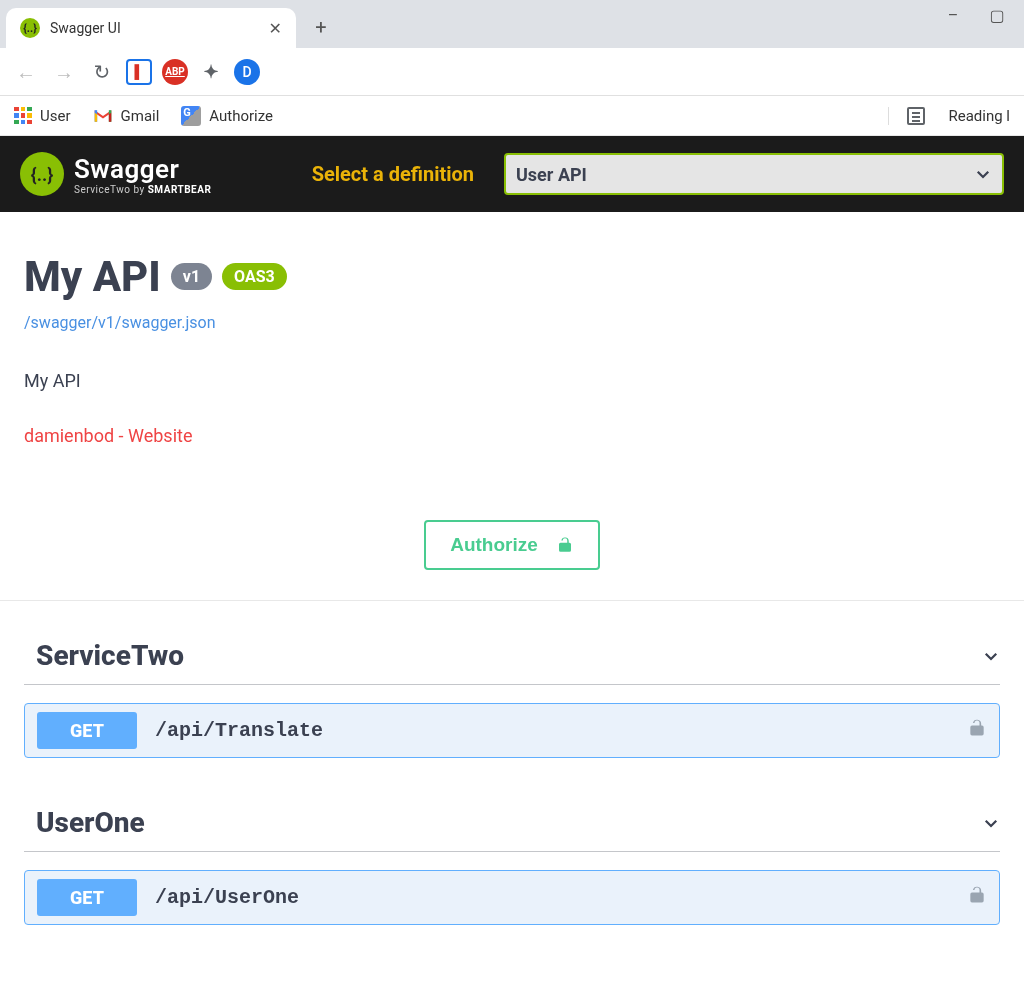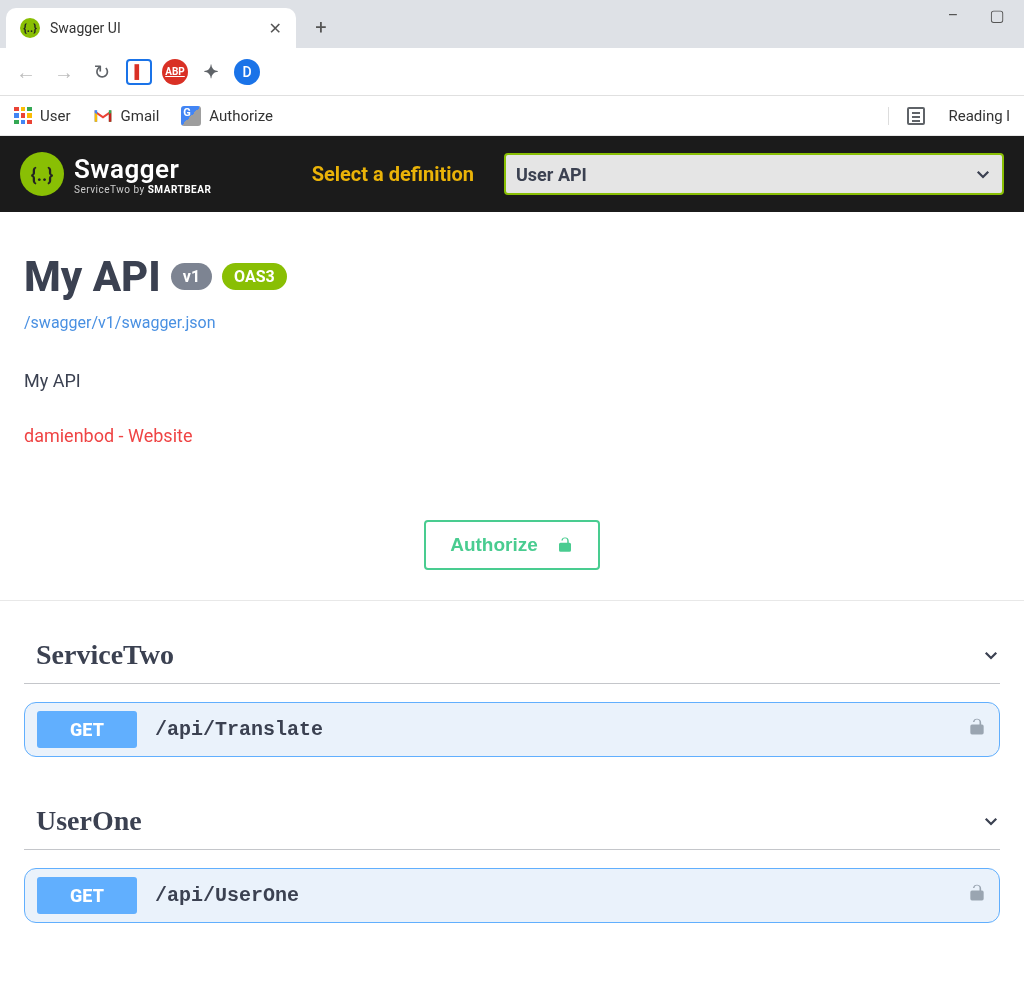--- a/index.html
+++ b/index.html
@@ -68,22 +68,22 @@
   
   .scheme-section{padding:24px 24px 30px 24px;display:flex;justify-content:center;}
   .authorize-btn{border:2px solid #49cc90;background:#fff;color:#49cc90;font-size:19px;font-weight:700;padding:12px 24px;border-radius:4px;display:flex;align-items:center;gap:18px;cursor:pointer;}
   .auth-lock{width:18px;height:18px;}
 
   .divider{height:1px;background:#e8e8e8;}
 
   
   .ops-section{padding:30px 24px 0 24px;}
   .tag-row{display:flex;align-items:center;justify-content:space-between;padding:8px 0 12px 12px;border-bottom:1px solid rgba(59,65,81,0.3);cursor:pointer;}
-  .tag-name{font-size:28px;font-weight:800;color:#3b4151;font-family:Liberation Serif, serif;}
-  .op-block{margin-top:18px;border:1px solid #61affe;background:#eaf2fb;border-radius:12px;display:flex;align-items:center;padding:8px 12px;gap:18px;cursor:pointer;}
+  .tag-name{font-size:28px;font-weight:800;color:#3b4151;}
+  .op-block{margin-top:18px;border:1px solid #61affe;background:#eaf2fb;border-radius:4px;display:flex;align-items:center;padding:8px 12px;gap:18px;cursor:pointer;}
   .method-badge{background:#61affe;color:#fff;font-weight:800;font-size:18px;padding:8px 0;border-radius:3px;width:100px;text-align:center;}
   .op-path{font-family:"Courier New",monospace;font-size:20px;font-weight:600;color:#3b4151;}
   .op-lock{margin-left:auto;color:#9aa5b1;font-size:20px;}
 
   .tag-block + .tag-block{margin-top:40px;}
 
   .chevron{width:18px;height:18px;}
 </style>
 </head>
 <body>

